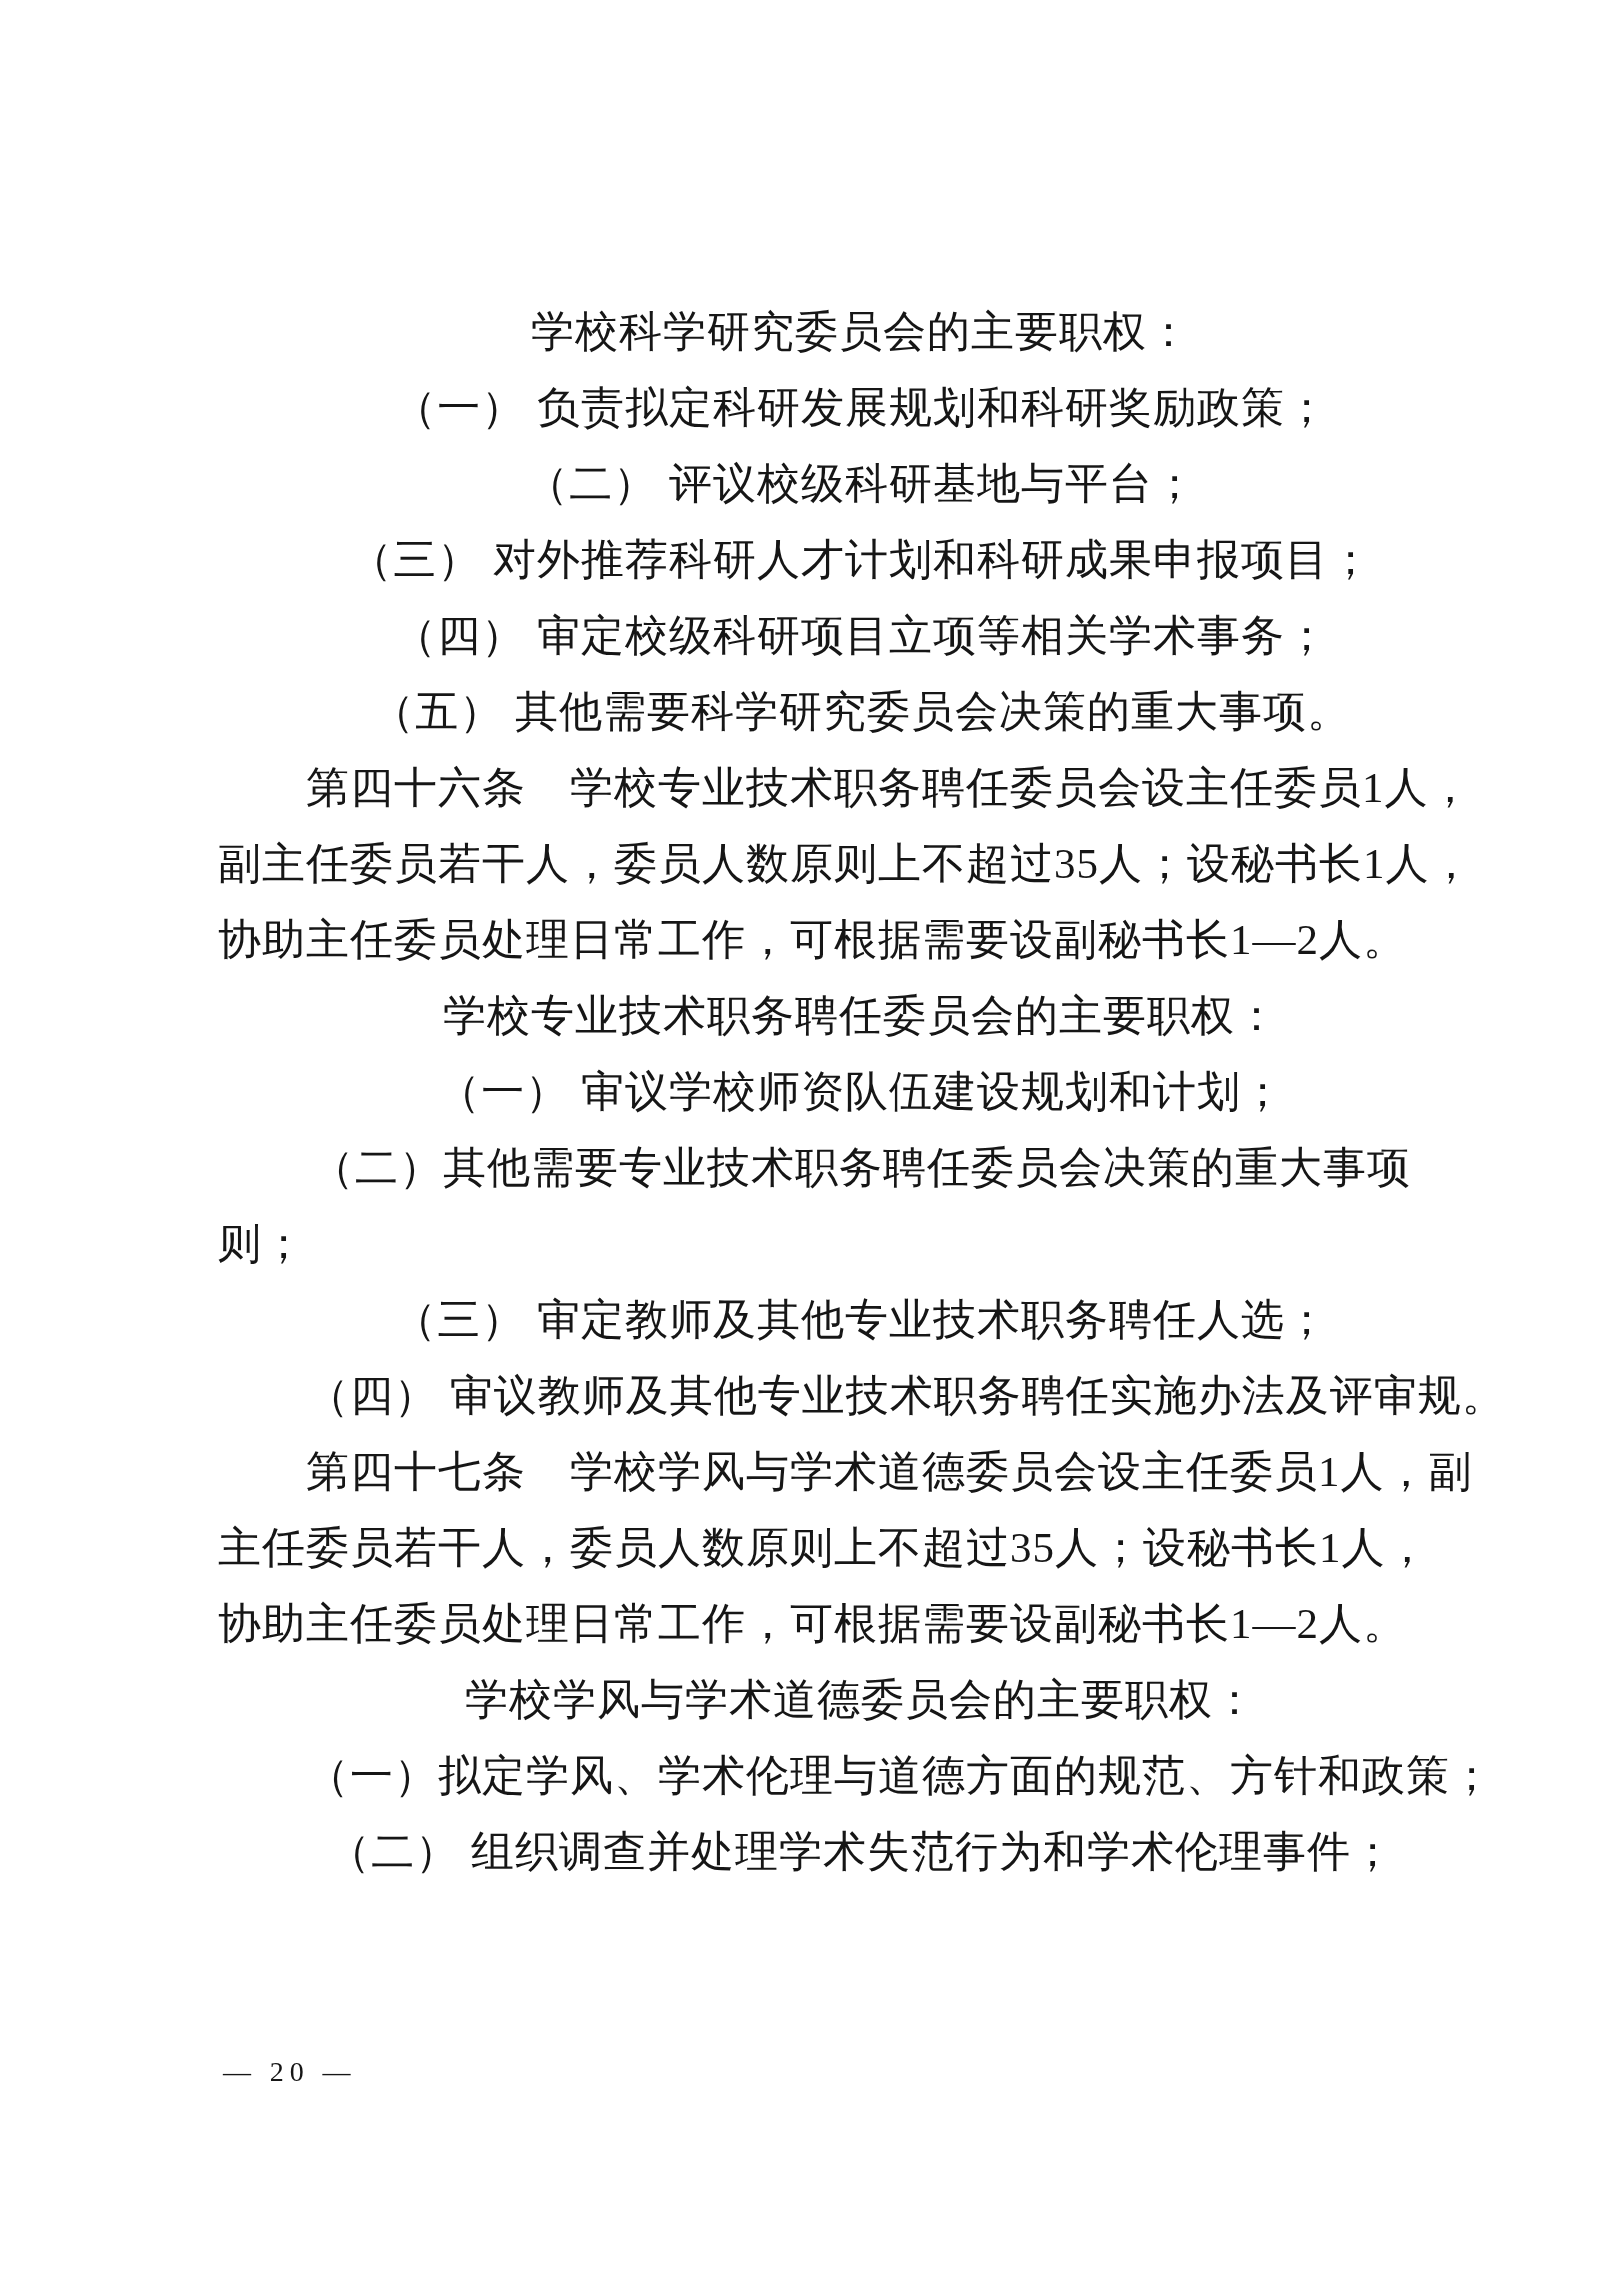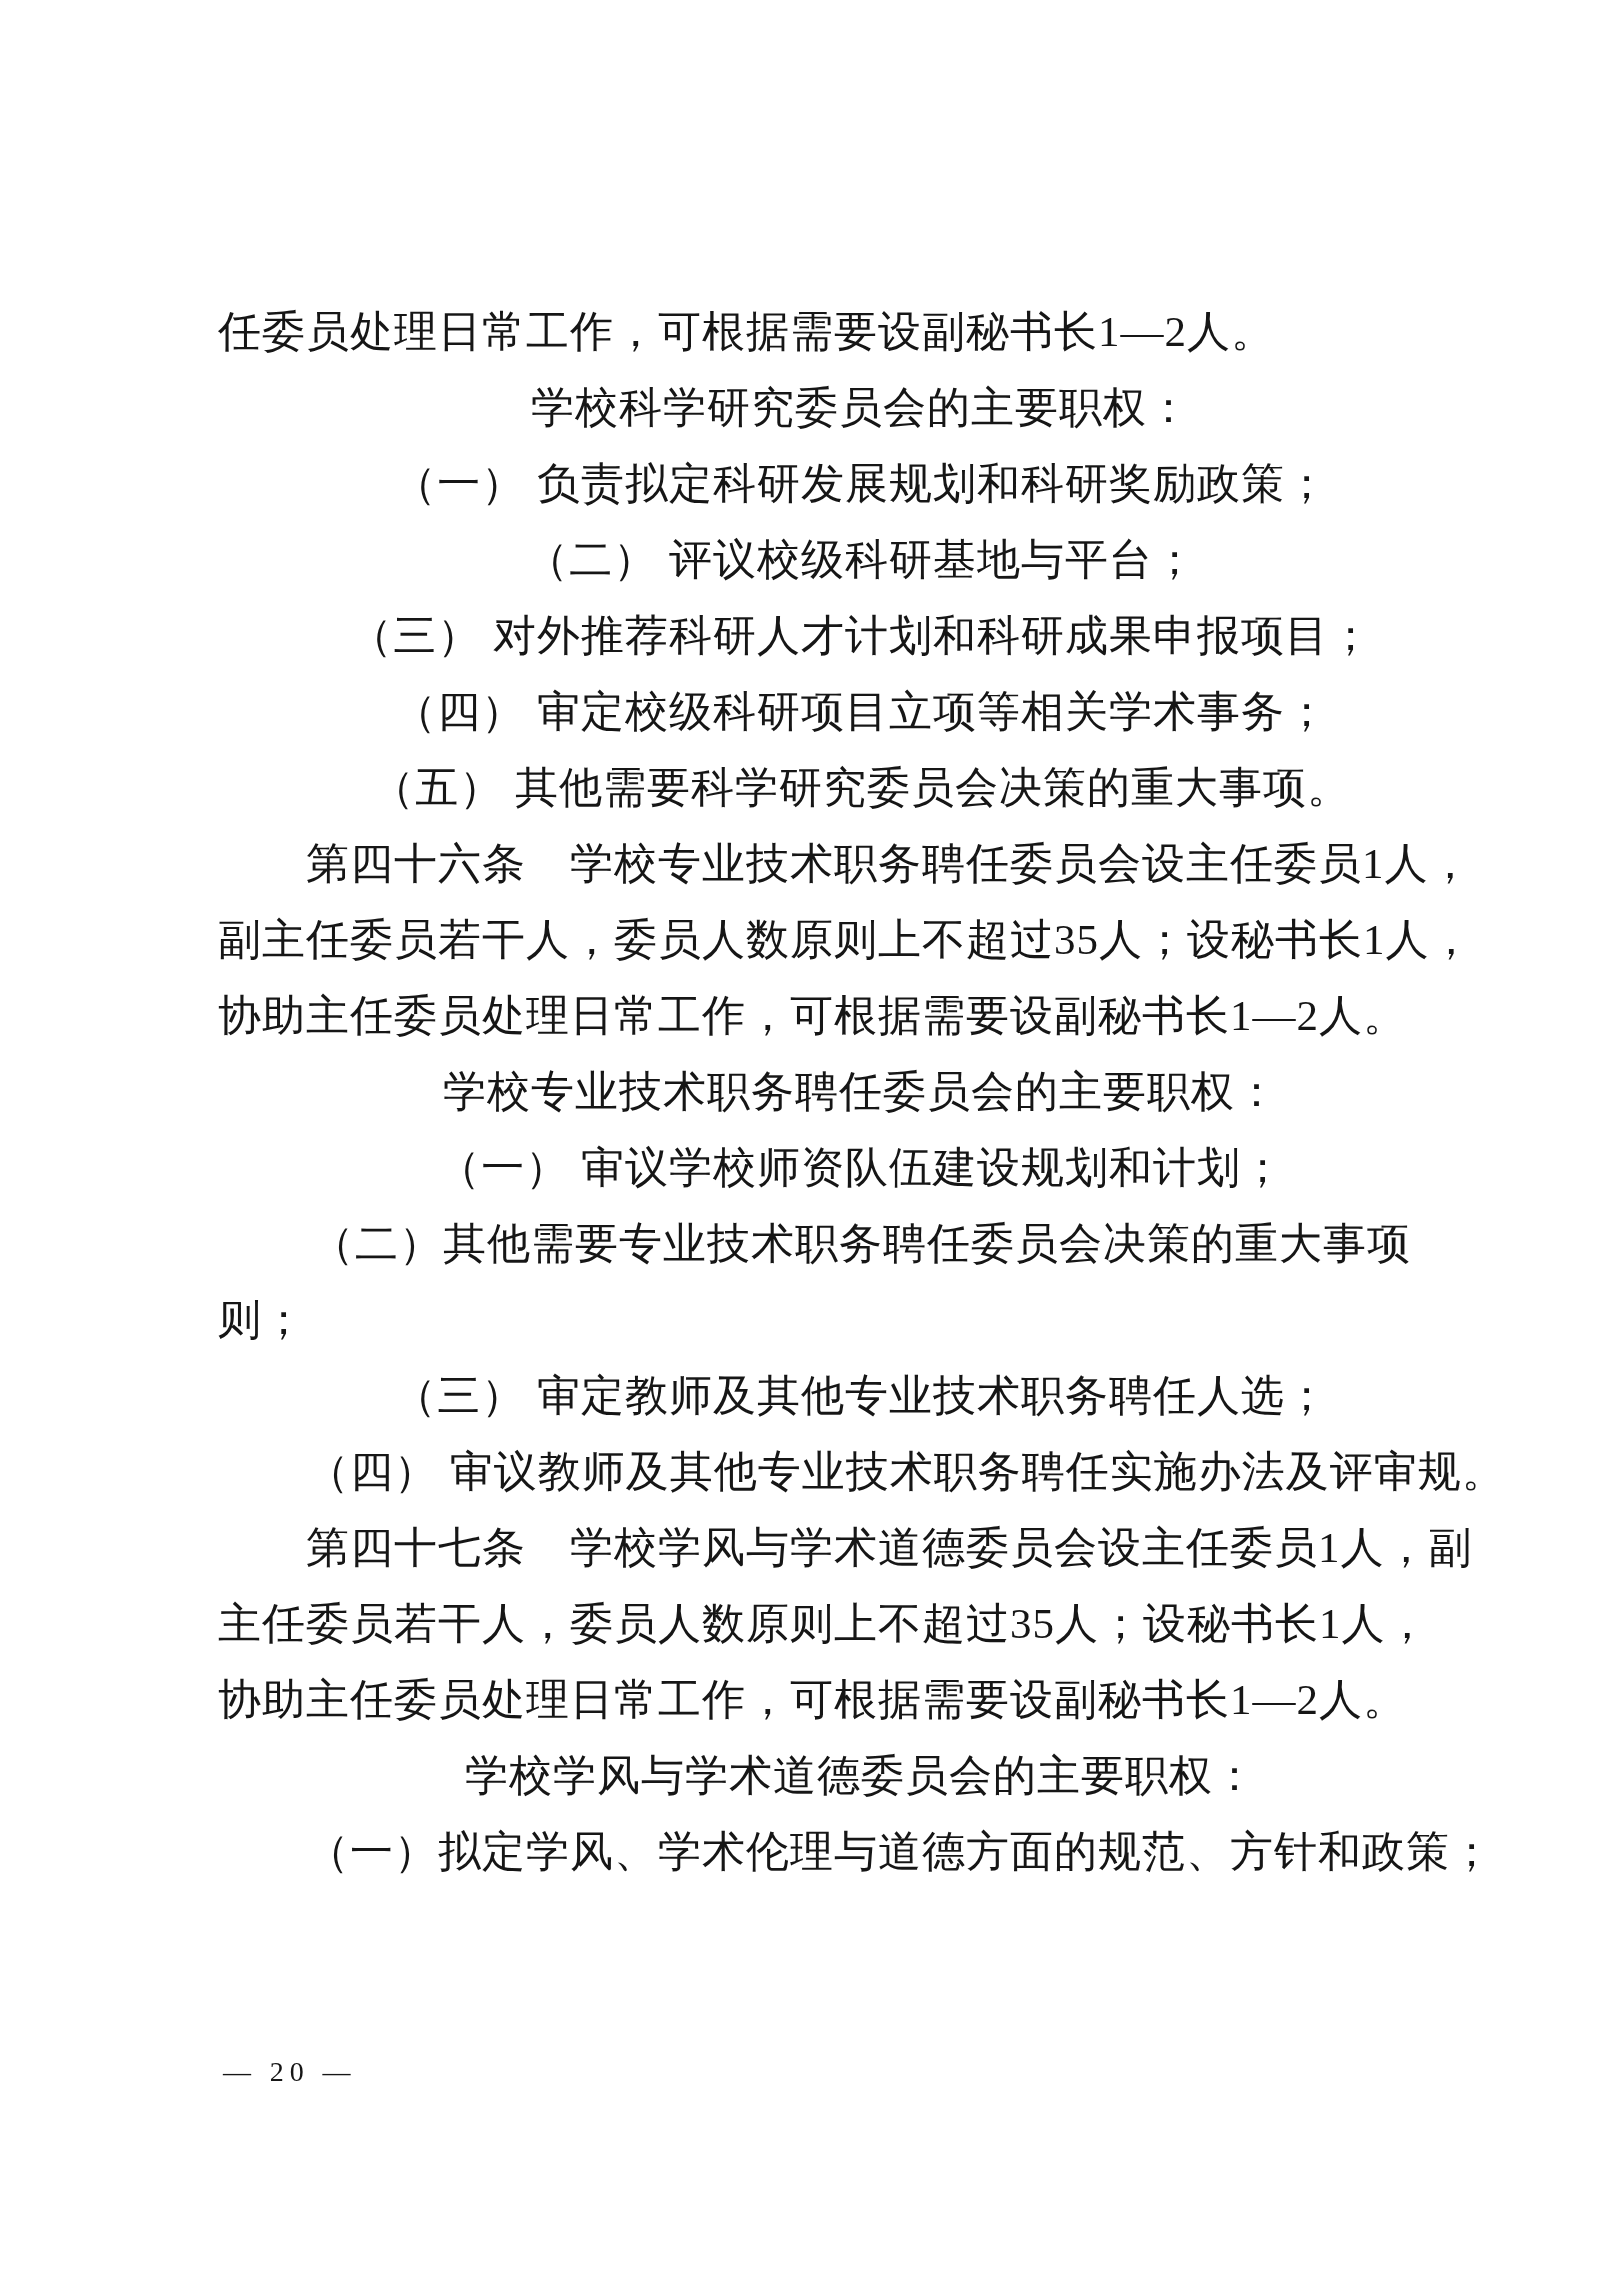--- a/index.html
+++ b/index.html
@@ -49,39 +49,39 @@
     color: #161616;
     white-space: nowrap;
   }
 </style>
 </head>
 <body>
 
 <div class="page">
 
   <main class="text-block">
-    <div class="line">任委员处理日常工作，可根据需要设副秘书长1—2人。</div>
     <div class="line indent">学校科学研究委员会的主要职权：</div>
     <div class="line indent">（一） 负责拟定科研发展规划和科研奖励政策；</div>
     <div class="line indent">（二） 评议校级科研基地与平台；</div>
     <div class="line indent">（三） 对外推荐科研人才计划和科研成果申报项目；</div>
     <div class="line indent">（四） 审定校级科研项目立项等相关学术事务；</div>
     <div class="line indent">（五） 其他需要科学研究委员会决策的重大事项。</div>
     <div class="line indent">第四十六条　学校专业技术职务聘任委员会设主任委员1人，</div>
     <div class="line">副主任委员若干人，委员人数原则上不超过35人；设秘书长1人，</div>
     <div class="line">协助主任委员处理日常工作，可根据需要设副秘书长1—2人。</div>
     <div class="line indent">学校专业技术职务聘任委员会的主要职权：</div>
     <div class="line indent">（一） 审议学校师资队伍建设规划和计划；</div>
     <div class="line indent">（二）其他需要专业技术职务聘任委员会决策的重大事项</div>
     <div class="line">则；</div>
     <div class="line indent">（三） 审定教师及其他专业技术职务聘任人选；</div>
     <div class="line indent">（四） 审议教师及其他专业技术职务聘任实施办法及评审规。</div>
     <div class="line indent">第四十七条　学校学风与学术道德委员会设主任委员1人，副</div>
     <div class="line">主任委员若干人，委员人数原则上不超过35人；设秘书长1人，</div>
     <div class="line">协助主任委员处理日常工作，可根据需要设副秘书长1—2人。</div>
     <div class="line indent">学校学风与学术道德委员会的主要职权：</div>
     <div class="line indent">（一）拟定学风、学术伦理与道德方面的规范、方针和政策；</div>
+    <div class="line indent">（二） 组织调查并处理学术失范行为和学术伦理事件；</div>
   </main>
 
   <footer class="page-footer">— 20 —</footer>
 
 </div>
 
 
 </body></html>

